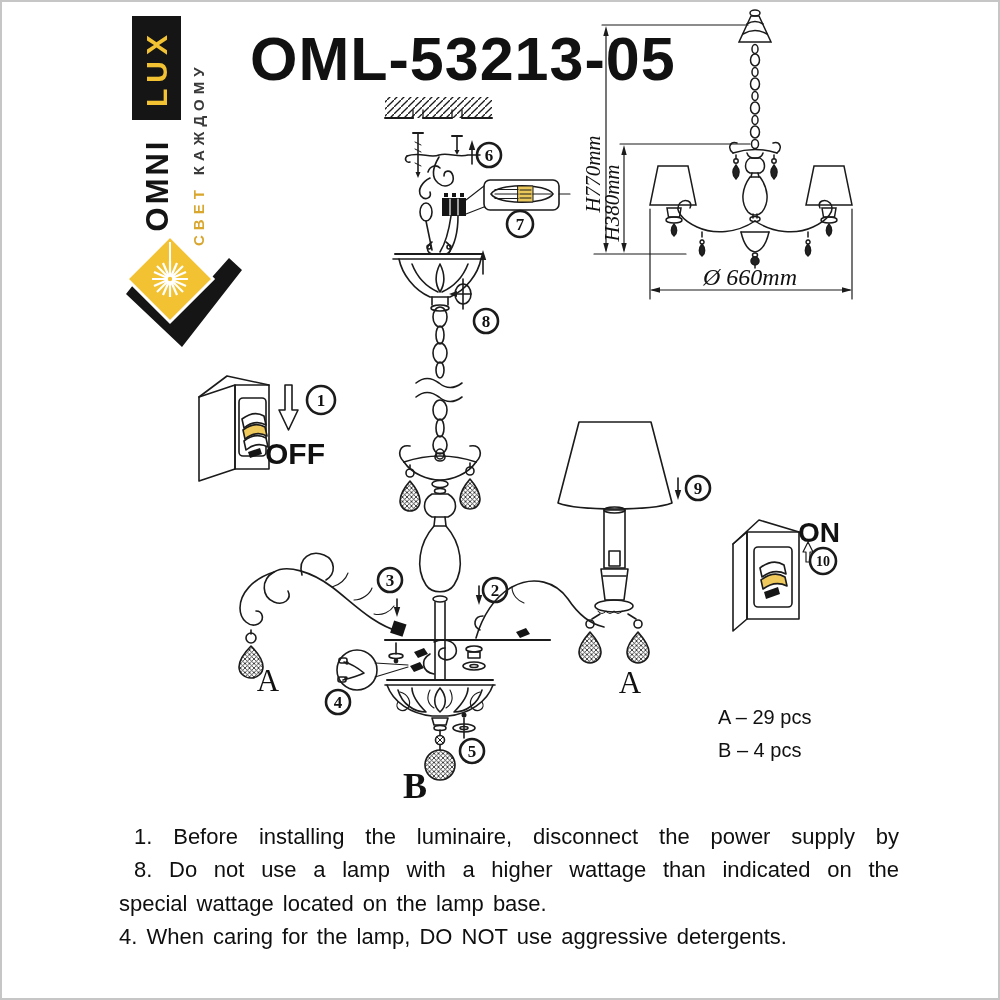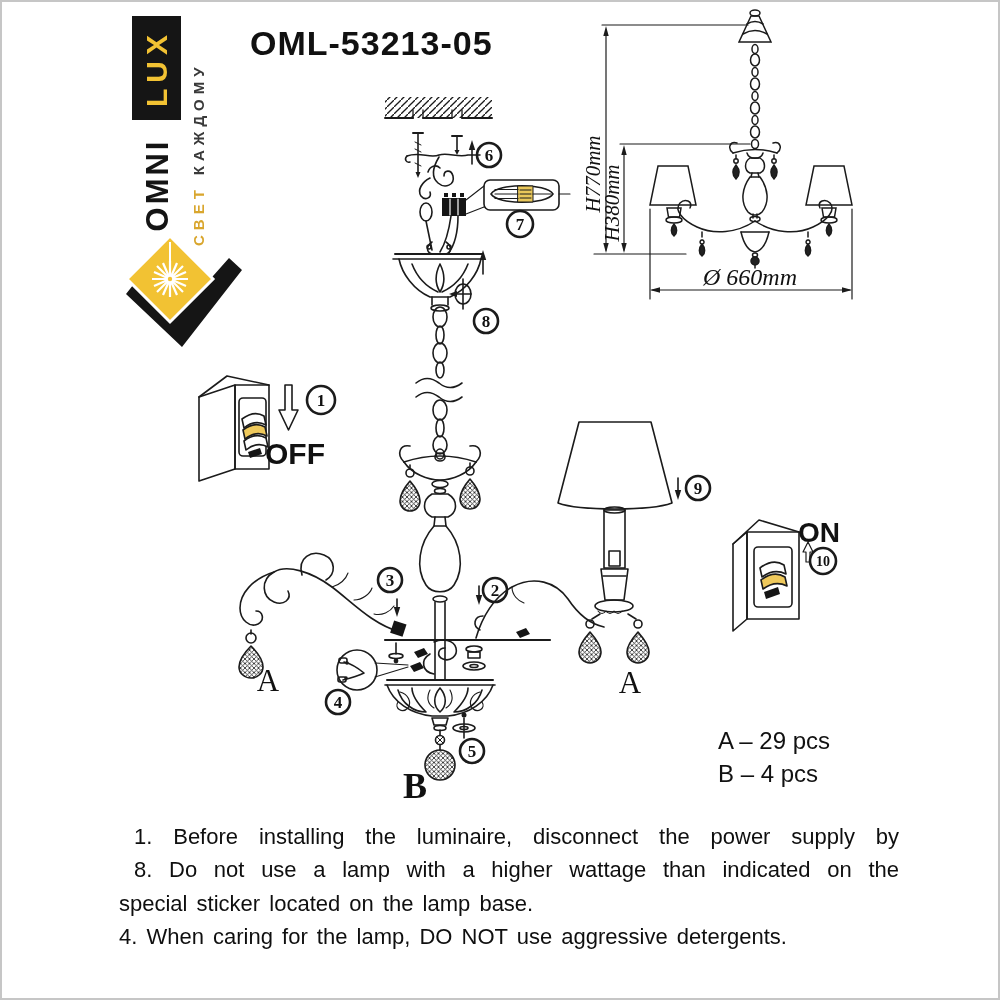--- a/index.html
+++ b/index.html
@@ -15,23 +15,23 @@
     text-align:center;line-height:49px;font-weight:bold;font-size:30px;letter-spacing:6px;color:#F2C233;}
   .omni-wrap{position:absolute;left:133px;top:120px;width:46px;height:126px;}
   .omni-text{left:0;top:0;width:126px;height:46px;transform:rotate(-90deg) translateX(-126px);
     text-align:center;line-height:46px;font-weight:bold;font-size:31px;letter-spacing:3px;color:#141414;}
   .tag-wrap{position:absolute;left:184px;top:12px;width:26px;height:232px;}
   .tag-text{left:0;top:0;width:232px;height:26px;transform:rotate(-90deg) translateX(-232px);
     line-height:26px;font-weight:bold;font-size:15px;letter-spacing:5px;white-space:nowrap;}
   .tag-accent{color:#D9A62E;margin-right:10px;}
   .tag-rest{color:#3a3a3a;}
   
-  .title{position:absolute;left:248px;top:22px;font-size:34px;font-weight:bold;letter-spacing:1px;color:#111;}
+  .title{position:absolute;left:248px;top:22px;font-size:61px;font-weight:bold;letter-spacing:1px;color:#111;}
   
-  .parts-list{position:absolute;left:716px;top:699px;font-size:24px;line-height:33px;color:#111;margin-top:23px;}
+  .parts-list{position:absolute;left:716px;top:699px;font-size:20px;line-height:33px;color:#111;}
   
   .instructions{position:absolute;left:117px;top:818px;width:780px;font-size:22px;line-height:33.4px;
     word-spacing:3px;color:#0f0f0f;}
   .instructions .jline{text-align:justify;text-align-last:justify;text-indent:15px;}
   svg{position:absolute;left:0;top:0;}
   svg text{font-family:"Liberation Serif",serif;}
   .sans{font-family:"Liberation Sans",sans-serif;}
 </style>
 </head>
 <body>
@@ -433,17 +433,17 @@
   </svg>
 
   <div class="parts-list">
     <div>A – 29 pcs</div>
     <div>B – 4 pcs</div>
   </div>
 
   <div class="instructions">
     <div class="jline">1. Before installing the luminaire, disconnect the power supply by</div>
     <div class="jline">8. Do not use a lamp with a higher wattage than indicated on the</div>
-    <div>special sticker located on the lamp base.</div>
+    <div>special wattage located on the lamp base.</div>
     <div>4. When caring for the lamp, DO NOT use aggressive  detergents.</div>
   </div>
 
 </div>
 
 </body></html>

